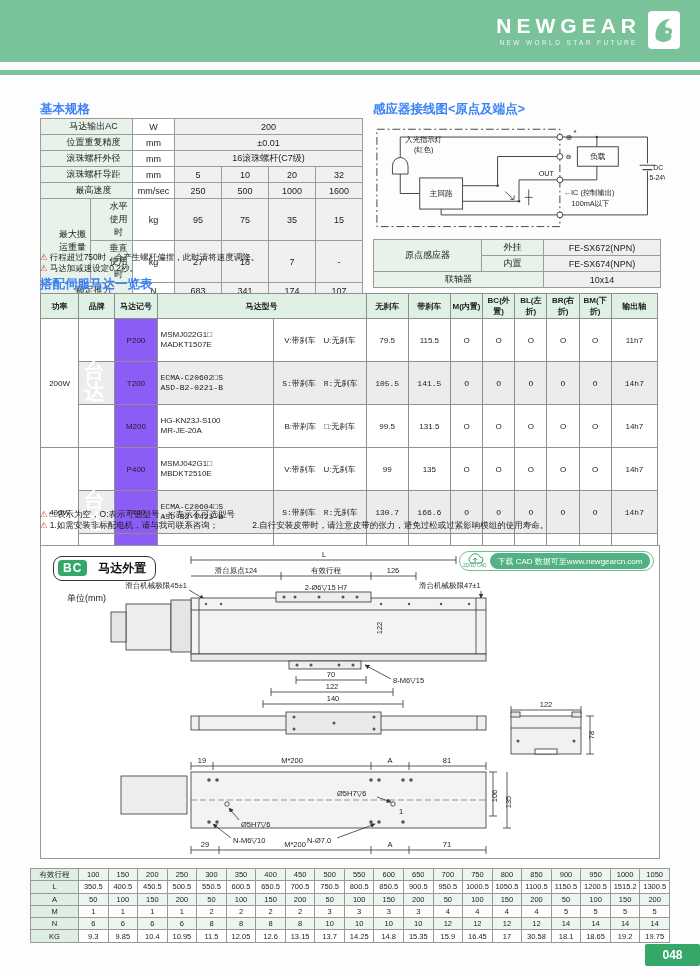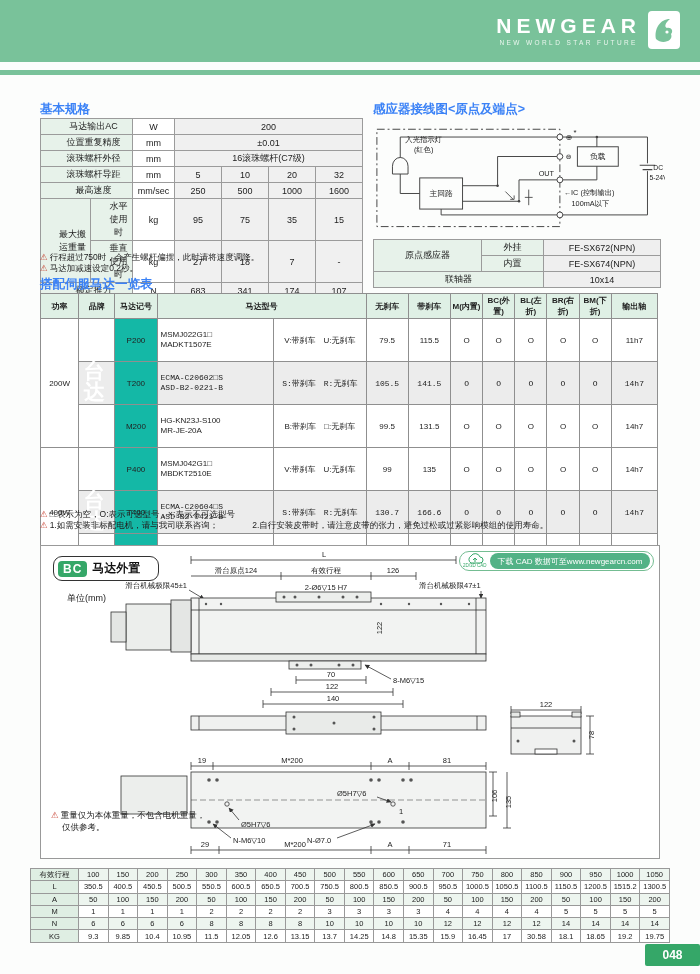--- a/index.html
+++ b/index.html
@@ -38,30 +38,30 @@
   .sensor-table .lbl,.sensor-table .sub{background:#e7f2ea;}
   .sensor-table .val{background:#efefef;}
 
   
   .motor-table{position:absolute;left:40px;top:293px;width:618px;border-collapse:collapse;
                font-size:8px;border:1.5px solid #555;table-layout:fixed;}
   .motor-table th{border:1px solid #8f8f8f;background:#dff0e5;font-weight:bold;
                   height:13px;padding:1px 0;font-size:8px;}
   .motor-table td{border:1px solid #8f8f8f;height:21px;padding:0 1px;text-align:center;background:#fff;}
   .motor-table tr.striped td:not(.code){background:#ececec;font-family:Liberation Mono, monospace;}
-  .motor-table td.code{background:#14b8a6;margin-left:12px;}
+  .motor-table td.code{background:#8b5cf6;margin-left:12px;}
   .motor-table td.model{text-align:left;padding-left:3px;line-height:1.3;}
 
   
   .draw-box{position:absolute;left:40px;top:545px;width:618px;height:312px;
             border:1px solid #999;background:#fff;}
   .draw-svg{position:absolute;left:0;top:0;width:618px;height:312px;}
   .draw-svg text{font-family:"Liberation Sans",sans-serif;fill:#222;font-size:7.5px;}
   .bc-badge{position:absolute;left:12px;top:10px;border:1.5px solid #333;border-radius:9px;
-            padding:3px 18px 3px 4px;display:flex;align-items:center;gap:5px;background:#fff;}
+            padding:3px 9px 3px 4px;display:flex;align-items:flex-start;gap:11px;background:#fff;}
   .bc-chip{background:#35a768;color:#fff;font-weight:bold;font-size:12px;padding:1px 5px;
            border-radius:4px;letter-spacing:1px;}
   .bc-label{font-weight:bold;font-size:12px;color:#111;}
   .unit-label{position:absolute;left:26px;top:46px;font-size:9px;color:#222;}
   .cad-wrap{position:absolute;left:418px;top:5px;display:flex;align-items:center;gap:3px;
             border:1px solid #74bd92;border-radius:11px;padding:1px 3px;background:#fff;}
   .cad-icon{display:flex;flex-direction:column;align-items:center;line-height:1;}
   .cad-icon-label{font-size:4.5px;color:#35a768;letter-spacing:0;}
   .cad-pill{background:#52b286;color:#fff;font-size:8px;padding:2.5px 8px;border-radius:9px;}
   .w-note{position:absolute;left:10px;top:264px;width:170px;font-size:8.5px;line-height:1.4;}
@@ -614,24 +614,20 @@
     <div class="cad-wrap">
       <span class="cad-icon">
         <svg width="18" height="11" viewBox="0 0 18 11">
             <path d="M5 10 a4 4 0 0 1 0-7 a5 5 0 0 1 9 1 a3 3 0 0 1 0 6 z M9 9 V5 M7 7 l2-2 2 2" fill="none" stroke="#35a768" stroke-width="1"></path>
           </svg>
         <span class="cad-icon-label">2D/3D CAD</span>
       </span>
       <span class="cad-pill">下载 CAD 数据可至www.newgearcn.com</span>
     </div>
 
-    <div class="w-note">
-      <div><span class="warn">⚠</span><span>重量仅为本体重量，不包含电机重量，</span></div>
-      <div style="padding-left:11px">仅供参考。</div>
-    </div>
   </div>
 
   <table class="stroke-table">
     <colgroup>
         <col style="width:48px">
       </colgroup>
     <tbody>
         <tr class="even">
           <td class="hdr">有效行程</td>
           <td>100</td>

